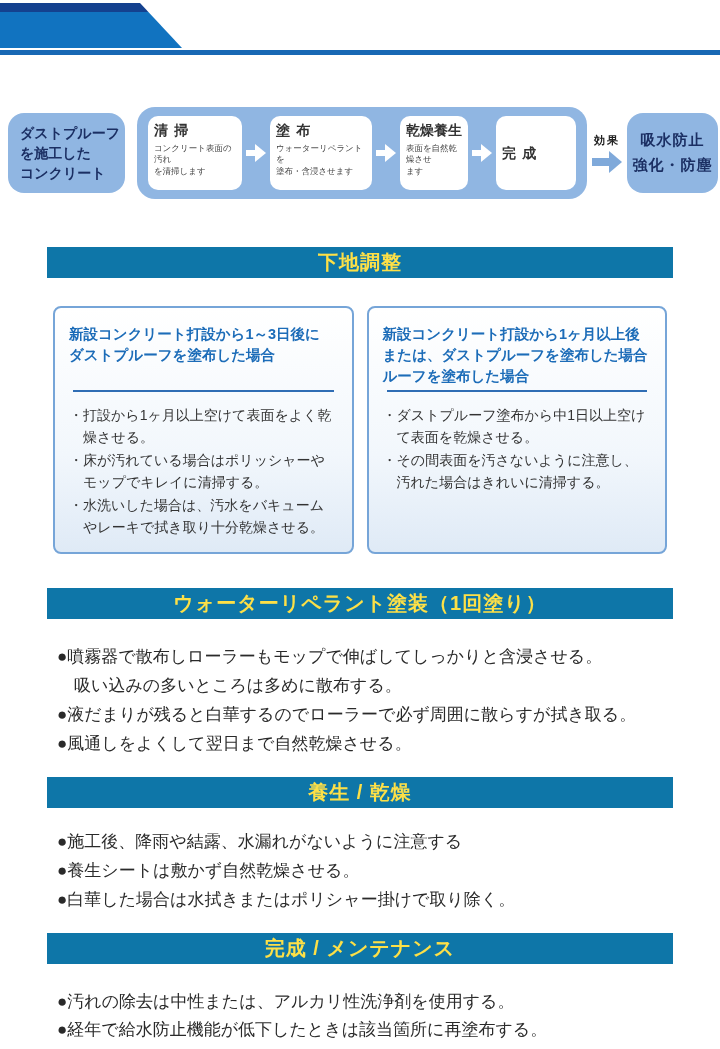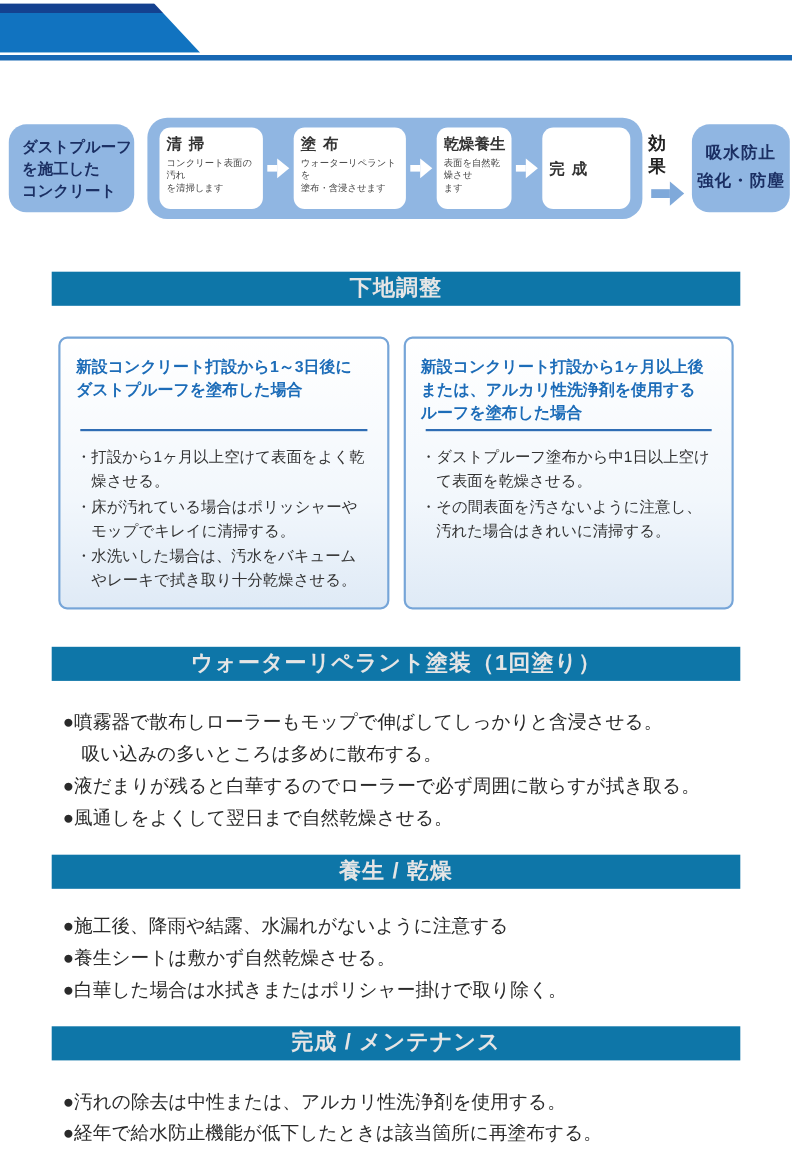--- a/index.html
+++ b/index.html
@@ -41,31 +41,31 @@
   .step.center{justify-content:center;}
   .step-title{font-weight:bold;font-size:14px;color:#333333;text-align:left;margin-bottom:3px;}
   .spaced{letter-spacing:0.45em;margin-right:-0.45em;}
   .step-caption{font-size:8.5px;color:#444444;line-height:1.35;}
   .arr{display:flex;align-items:center;margin:0 4px;}
   .arr .stem{width:9px;height:6px;background:#ffffff;}
   .arr .head{width:0;height:0;border-top:9px solid transparent;border-bottom:9px solid transparent;border-left:11px solid #ffffff;}
   .arr.blue .stem{width:17px;height:8px;background:#7fa9da;}
   .arr.blue .head{border-top-width:11px;border-bottom-width:11px;border-left:13px solid #7fa9da;}
   .effect-col{display:flex;flex-direction:column;align-items:center;margin:0 5px;}
-  .effect-label{font-size:16px;font-weight:bold;color:#222222;letter-spacing:2px;margin-bottom:3px;}
+  .effect-label{font-size:11px;font-weight:bold;color:#222222;letter-spacing:2px;margin-bottom:3px;}
   .effect-box{
     background:#90b6e2;border-radius:16px;width:92px;height:80px;
     display:flex;align-items:center;justify-content:center;text-align:center;
     color:#1b2f63;font-weight:bold;font-size:15px;line-height:1.65;letter-spacing:1px;
   }
 
   
   .content{padding:0 47px;}
   .banner{
-    background:#0e76a8;color:#e5e5e5;font-weight:bold;font-size:20px;
+    background:#0e76a8;color:#fde047;font-weight:bold;font-size:20px;
     text-align:center;height:31px;line-height:31px;letter-spacing:1px;
   }
   .banner.first{margin-top:46px;}
 
   
   .cards{display:flex;gap:13px;margin:28px 6px 0;}
   .card{
     flex:1;border:2px solid #76a5d8;border-radius:8px;
     background:linear-gradient(180deg,#ffffff 0%,#f2f7fc 60%,#dfeaf6 100%);
     box-sizing:border-box;padding:16px 14px 14px;
@@ -154,21 +154,21 @@
 ダストプルーフを塗布した場合</div>
     <hr class="card-divider">
     <ul>
       <li>・打設から1ヶ月以上空けて表面をよく乾燥させる。</li>
       <li>・床が汚れている場合はポリッシャーやモップでキレイに清掃する。</li>
       <li>・水洗いした場合は、汚水をバキュームやレーキで拭き取り十分乾燥させる。</li>
     </ul>
   </div>
   <div class="card">
     <div class="card-title pre">新設コンクリート打設から1ヶ月以上後
-または、アルカリ性洗浄剤を使用する
+または、ダストプルーフを塗布した場合
 ルーフを塗布した場合</div>
     <hr class="card-divider">
     <ul>
       <li>・ダストプルーフ塗布から中1日以上空けて表面を乾燥させる。</li>
       <li>・その間表面を汚さないように注意し、汚れた場合はきれいに清掃する。</li>
     </ul>
   </div>
 </div>
 
 <div class="content">

